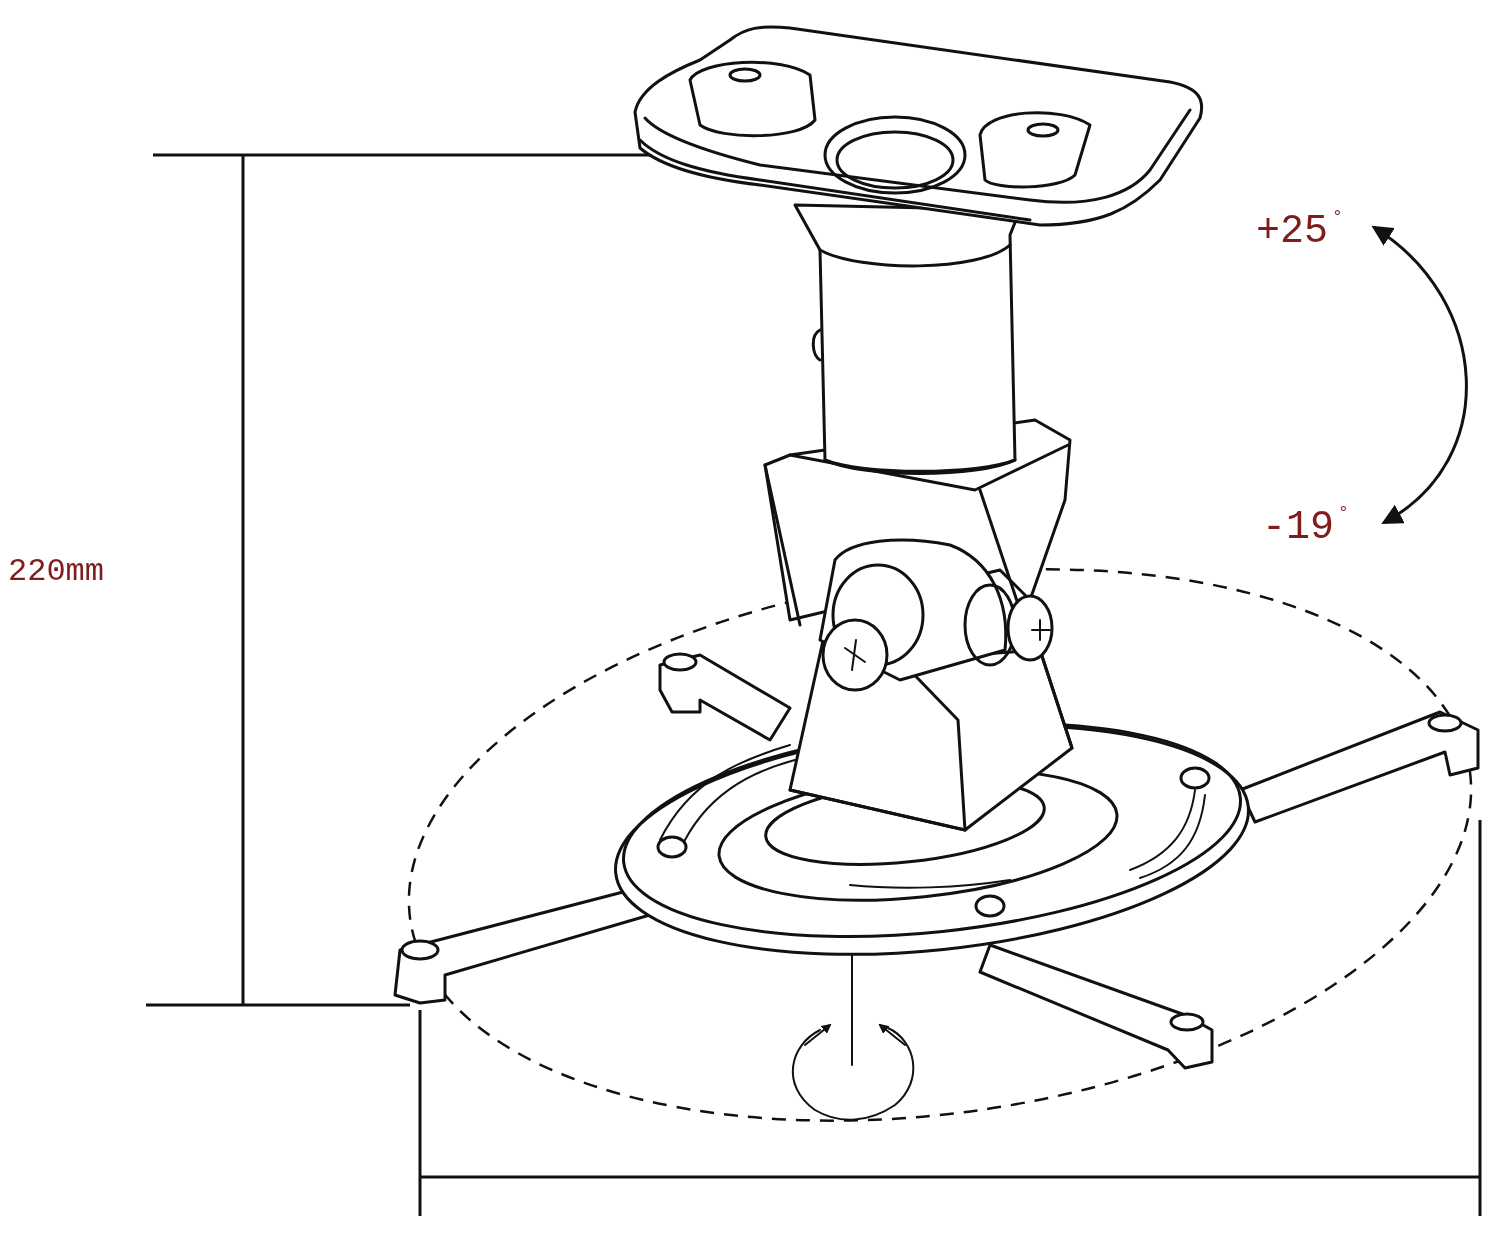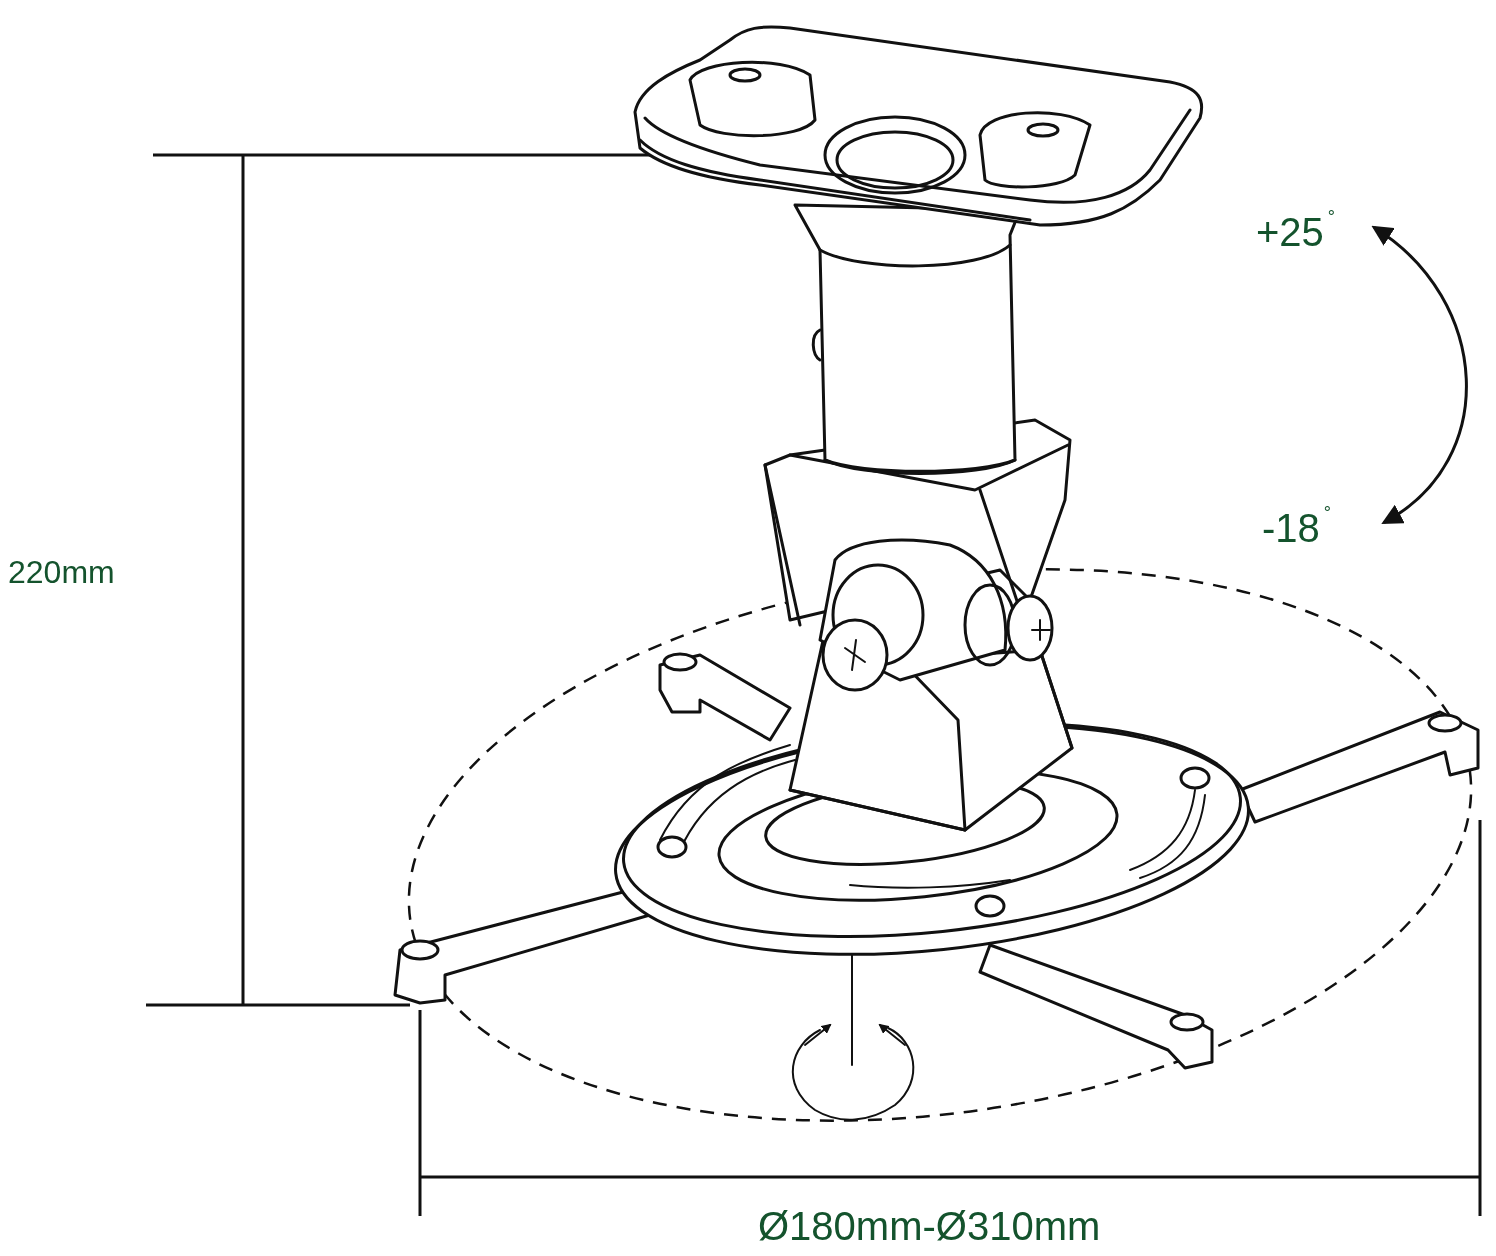--- a/index.html
+++ b/index.html
@@ -1,19 +1,19 @@
 <!DOCTYPE html>
 <html><head>
 <meta charset="utf-8">
 <style>
   html, body { margin: 0; padding: 0; background: #ffffff; }
   body { width: 1496px; height: 1256px; overflow: hidden; position: relative; font-family: "Liberation Sans", sans-serif; }
   #stage { position: absolute; left: 0; top: 0; width: 1496px; height: 1256px; }
   svg { position: absolute; left: 0; top: 0; }
-  .label { position: absolute; color: #14532d; font-family: Liberation Sans, sans-serif; white-space: nowrap; line-height: 1; }
+  .label { position: absolute; color: #7f1d1d; font-family: Liberation Mono, monospace; white-space: nowrap; line-height: 1; }
   .dim-height { left: 8px; top: 556px; font-size: 32px; }
   .dim-diameter { left: 758px; top: 1206px; font-size: 40px; }
   .tilt-plus { left: 1256px; top: 212px; font-size: 40px; }
   .tilt-minus { left: 1262px; top: 508px; font-size: 40px; }
   .deg { font-size: 18px; vertical-align: top; position: relative; top: -4px; margin-left: 4px; }
   .ln { fill: none; stroke: #111; stroke-width: 3; stroke-linejoin: round; stroke-linecap: round; }
   .thin { fill: none; stroke: #111; stroke-width: 2; stroke-linecap: round; }
   .fillw { fill: #fff; stroke: #111; stroke-width: 3; stroke-linejoin: round; }
   .dash { fill: none; stroke: #111; stroke-width: 2.5; stroke-dasharray: 14 10; }
   .dimln { stroke: #111; stroke-width: 3; fill: none; }
@@ -134,16 +134,15 @@
       <ellipse class="ln" cx="745" cy="75" rx="15" ry="6"></ellipse>
       <path class="fillw" d="M980,135 C985,110 1060,105 1090,125 L1075,175 C1060,190 995,190 985,180 Z"></path>
       <ellipse class="ln" cx="1043" cy="130" rx="15" ry="6"></ellipse>
 
       <ellipse class="ln" cx="895" cy="155" rx="70" ry="38"></ellipse>
       <ellipse class="ln" cx="895" cy="160" rx="58" ry="28"></ellipse>
     </g>
   </svg>
 
   <div class="label dim-height">220mm</div>
-  <div class="label dim-diameter">Ø180mm-Ø310mm</div>
   <div class="label tilt-plus"><span>+25</span><span class="deg">°</span></div>
-  <div class="label tilt-minus"><span>-18</span><span class="deg">°</span></div>
+  <div class="label tilt-minus"><span>-19</span><span class="deg">°</span></div>
 </div>
 
 </body></html>

